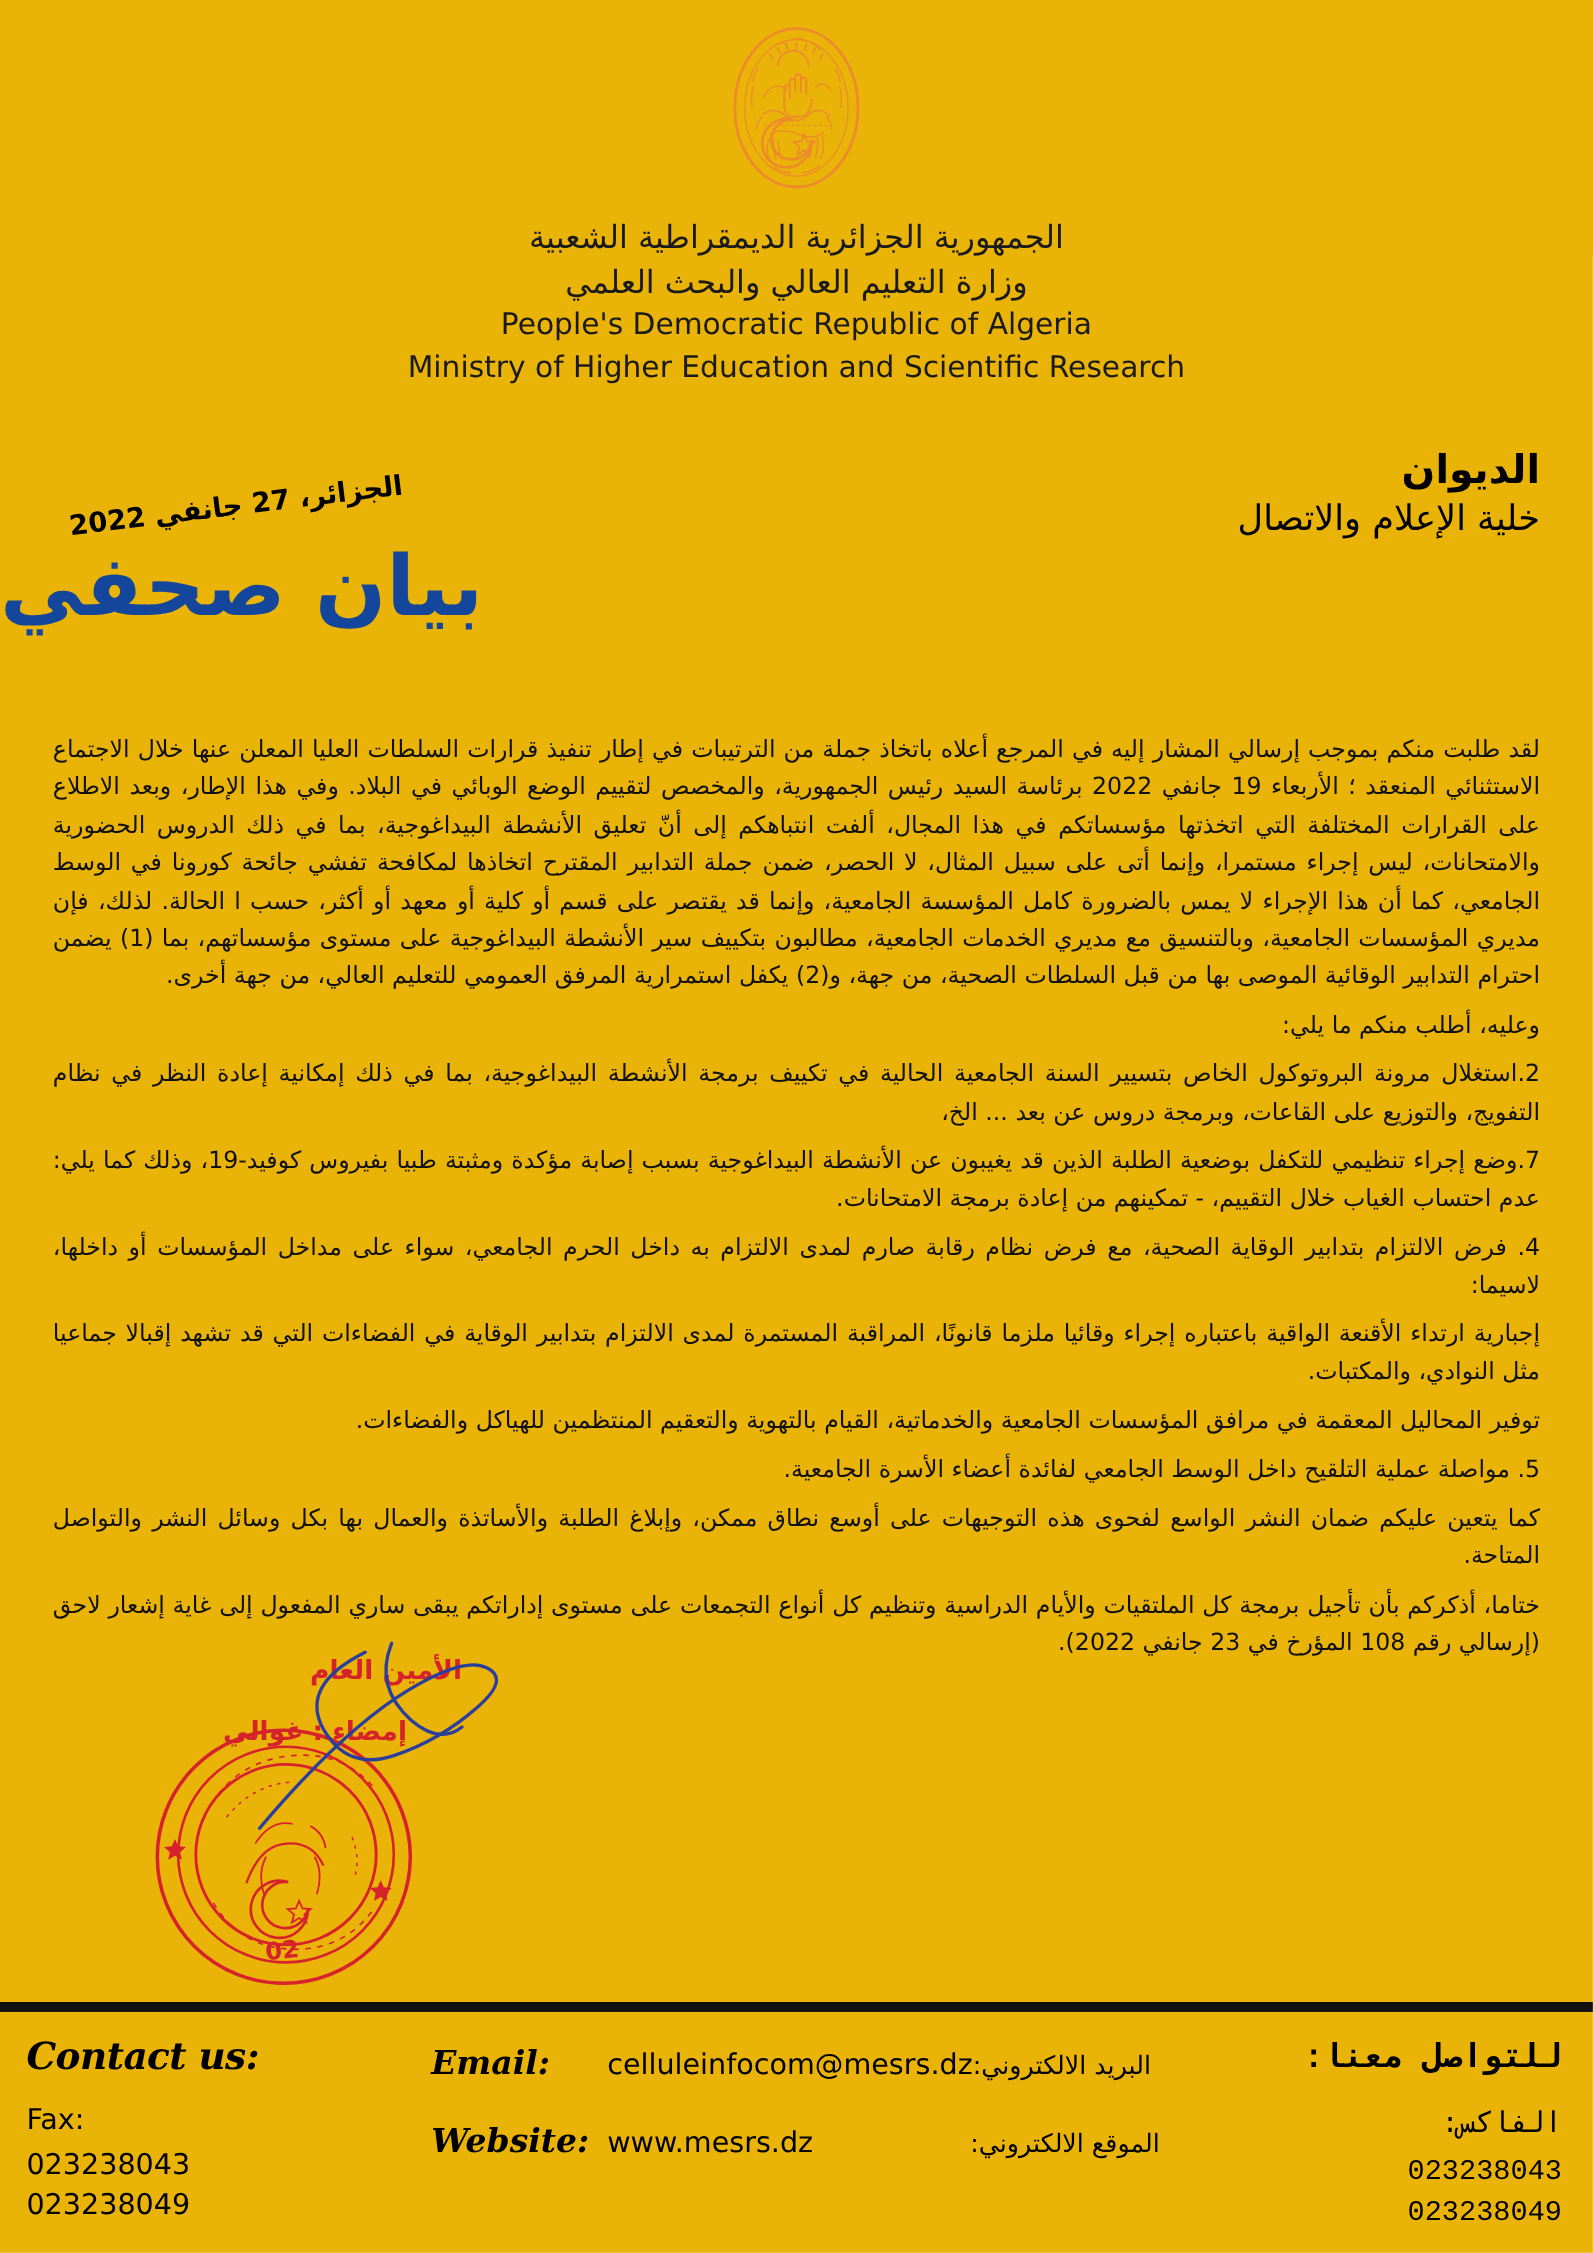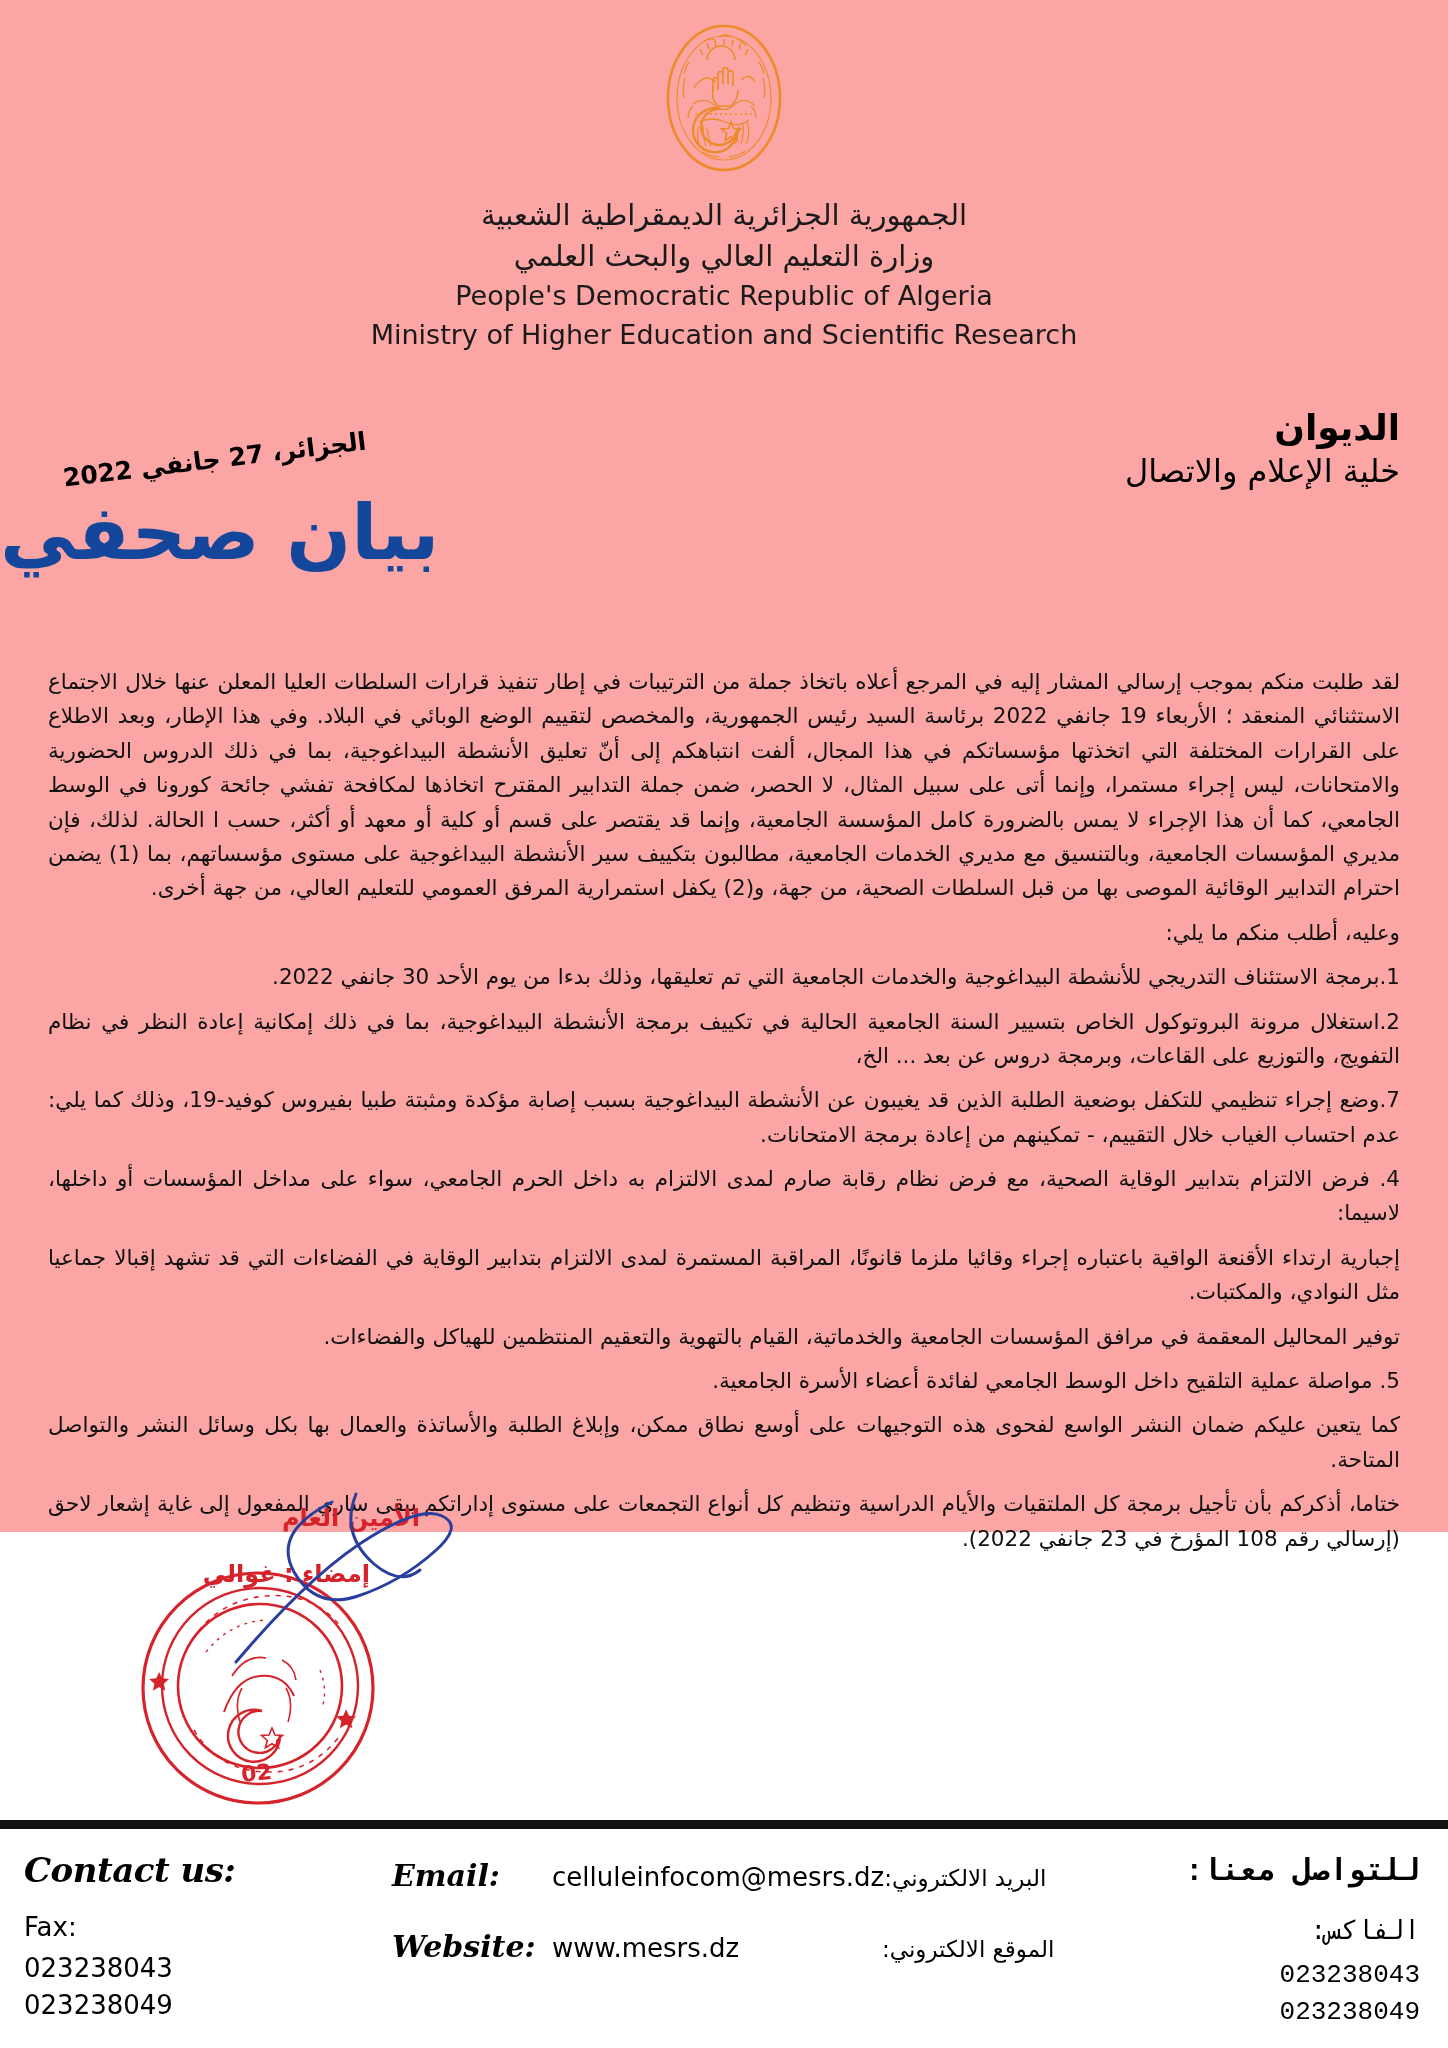--- a/index.html
+++ b/index.html
@@ -13,22 +13,22 @@
     height: 2048px;
     position: relative;
     font-family: "DejaVu Sans", "Liberation Sans", sans-serif;
     color: #000000;
     overflow: hidden;
   }
 
   .page {
     position: relative;
     width: 1448px;
-    height: 1532px;
-    background: #fca5a5;
+    height: 2048px;
+    background: #eab308;
   }
 
   
   .emblem-wrap {
     position: absolute;
     top: 18px;
     left: 0;
     width: 1448px;
     display: flex;
     justify-content: center;
@@ -305,21 +305,20 @@
     </div>
   </div>
 
   <div class="headline">
     <span>بيان صحفي</span>
   </div>
 
   <div class="body-block">
     <p class="gap">لقد طلبت منكم بموجب إرسالي المشار إليه في المرجع أعلاه باتخاذ جملة من الترتيبات في إطار تنفيذ قرارات السلطات العليا المعلن عنها خلال الاجتماع الاستثنائي المنعقد ؛ الأربعاء 19 جانفي 2022 برئاسة السيد رئيس الجمهورية، والمخصص لتقييم الوضع الوبائي في البلاد. وفي هذا الإطار، وبعد الاطلاع على القرارات المختلفة التي اتخذتها مؤسساتكم في هذا المجال، ألفت انتباهكم إلى أنّ تعليق الأنشطة البيداغوجية، بما في ذلك الدروس الحضورية والامتحانات، ليس إجراء مستمرا، وإنما أتى على سبيل المثال، لا الحصر، ضمن جملة التدابير المقترح اتخاذها لمكافحة تفشي جائحة كورونا في الوسط الجامعي، كما أن هذا الإجراء لا يمس بالضرورة كامل المؤسسة الجامعية، وإنما قد يقتصر على قسم أو كلية أو معهد أو أكثر، حسب ا الحالة. لذلك، فإن مديري المؤسسات الجامعية، وبالتنسيق مع مديري الخدمات الجامعية، مطالبون بتكييف سير الأنشطة البيداغوجية على مستوى مؤسساتهم، بما (1) يضمن احترام التدابير الوقائية الموصى بها من قبل السلطات الصحية، من جهة، و(2) يكفل استمرارية المرفق العمومي للتعليم العالي، من جهة أخرى.</p>
     <p class="gap">وعليه، أطلب منكم ما يلي:</p>
-    <p class="gap">1.برمجة الاستئناف التدريجي للأنشطة البيداغوجية والخدمات الجامعية التي تم تعليقها، وذلك بدءا من يوم الأحد 30 جانفي 2022.</p>
     <p class="gap">2.استغلال مرونة البروتوكول الخاص بتسيير السنة الجامعية الحالية في تكييف برمجة الأنشطة البيداغوجية، بما في ذلك إمكانية إعادة النظر في نظام التفويج، والتوزيع على القاعات، وبرمجة دروس عن بعد ... الخ،</p>
     <p class="gap">7.وضع إجراء تنظيمي للتكفل بوضعية الطلبة الذين قد يغيبون عن الأنشطة البيداغوجية بسبب إصابة مؤكدة ومثبتة طبيا بفيروس كوفيد-19، وذلك كما يلي: عدم احتساب الغياب خلال التقييم، - تمكينهم من إعادة برمجة الامتحانات.</p>
     <p class="gap">4. فرض الالتزام بتدابير الوقاية الصحية، مع فرض نظام رقابة صارم لمدى الالتزام به داخل الحرم الجامعي، سواء على مداخل المؤسسات أو داخلها، لاسيما:</p>
     <p class="gap">إجبارية ارتداء الأقنعة الواقية باعتباره إجراء وقائيا ملزما قانونًا، المراقبة المستمرة لمدى الالتزام بتدابير الوقاية في الفضاءات التي قد تشهد إقبالا جماعيا مثل النوادي، والمكتبات.</p>
     <p class="gap">توفير المحاليل المعقمة في مرافق المؤسسات الجامعية والخدماتية، القيام بالتهوية والتعقيم المنتظمين للهياكل والفضاءات.</p>
     <p class="gap">5. مواصلة عملية التلقيح داخل الوسط الجامعي لفائدة أعضاء الأسرة الجامعية.</p>
     <p class="gap">كما يتعين عليكم ضمان النشر الواسع لفحوى هذه التوجيهات على أوسع نطاق ممكن، وإبلاغ الطلبة والأساتذة والعمال بها بكل وسائل النشر والتواصل المتاحة.</p>
     <p class="gap">ختاما، أذكركم بأن تأجيل برمجة كل الملتقيات والأيام الدراسية وتنظيم كل أنواع التجمعات على مستوى إداراتكم يبقى ساري المفعول إلى غاية إشعار لاحق (إرسالي رقم 108 المؤرخ في 23 جانفي 2022).</p>
   </div>
 

